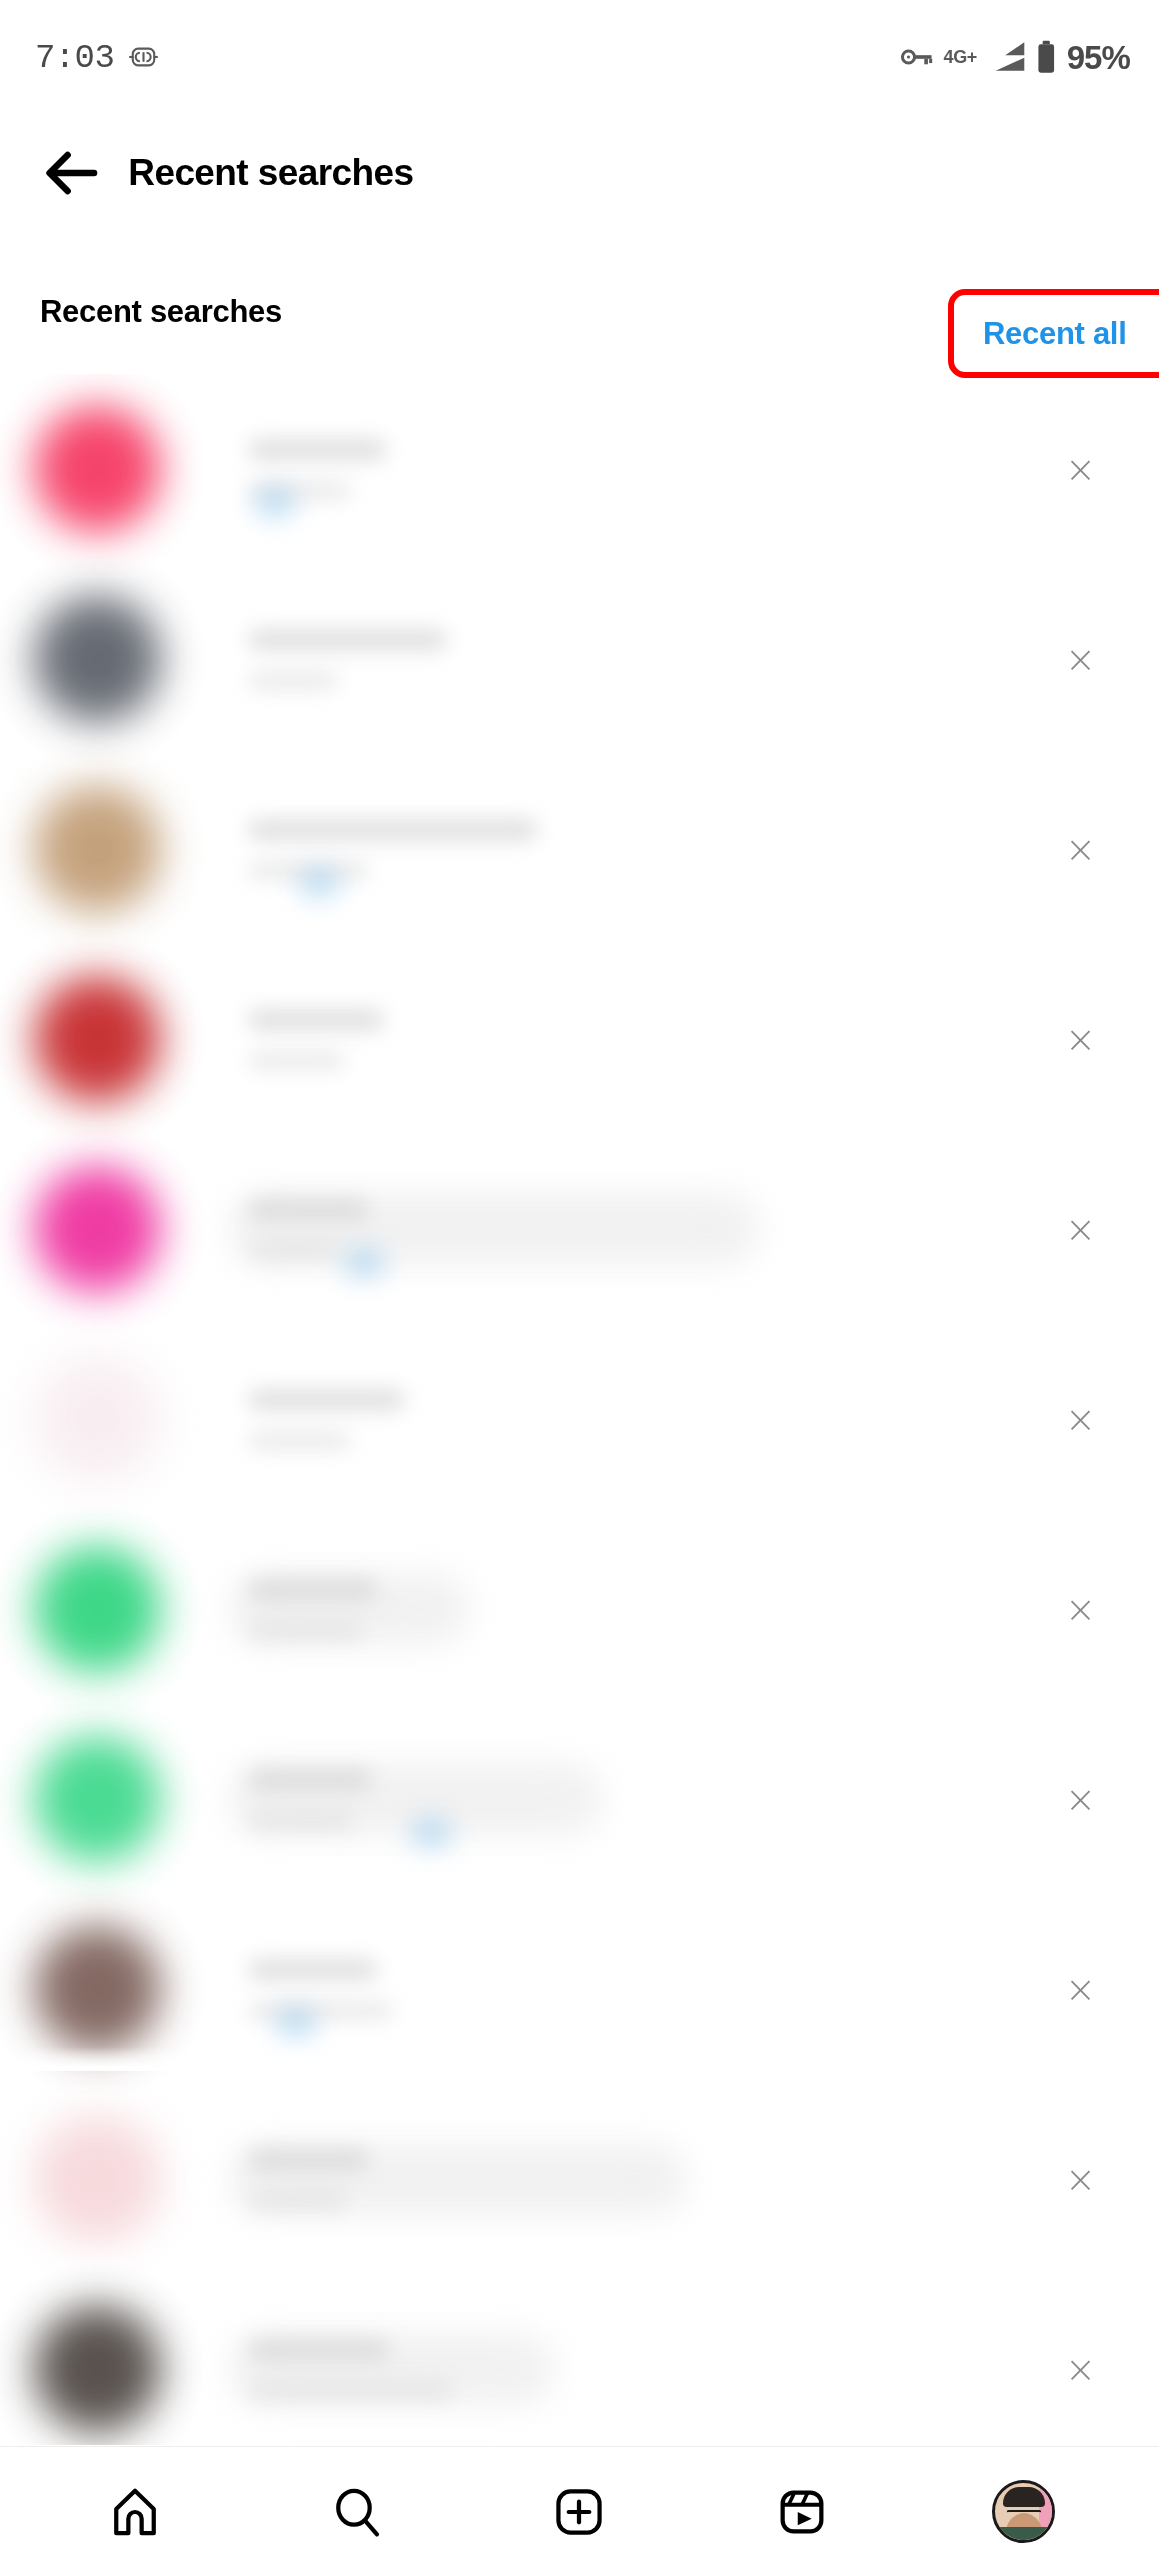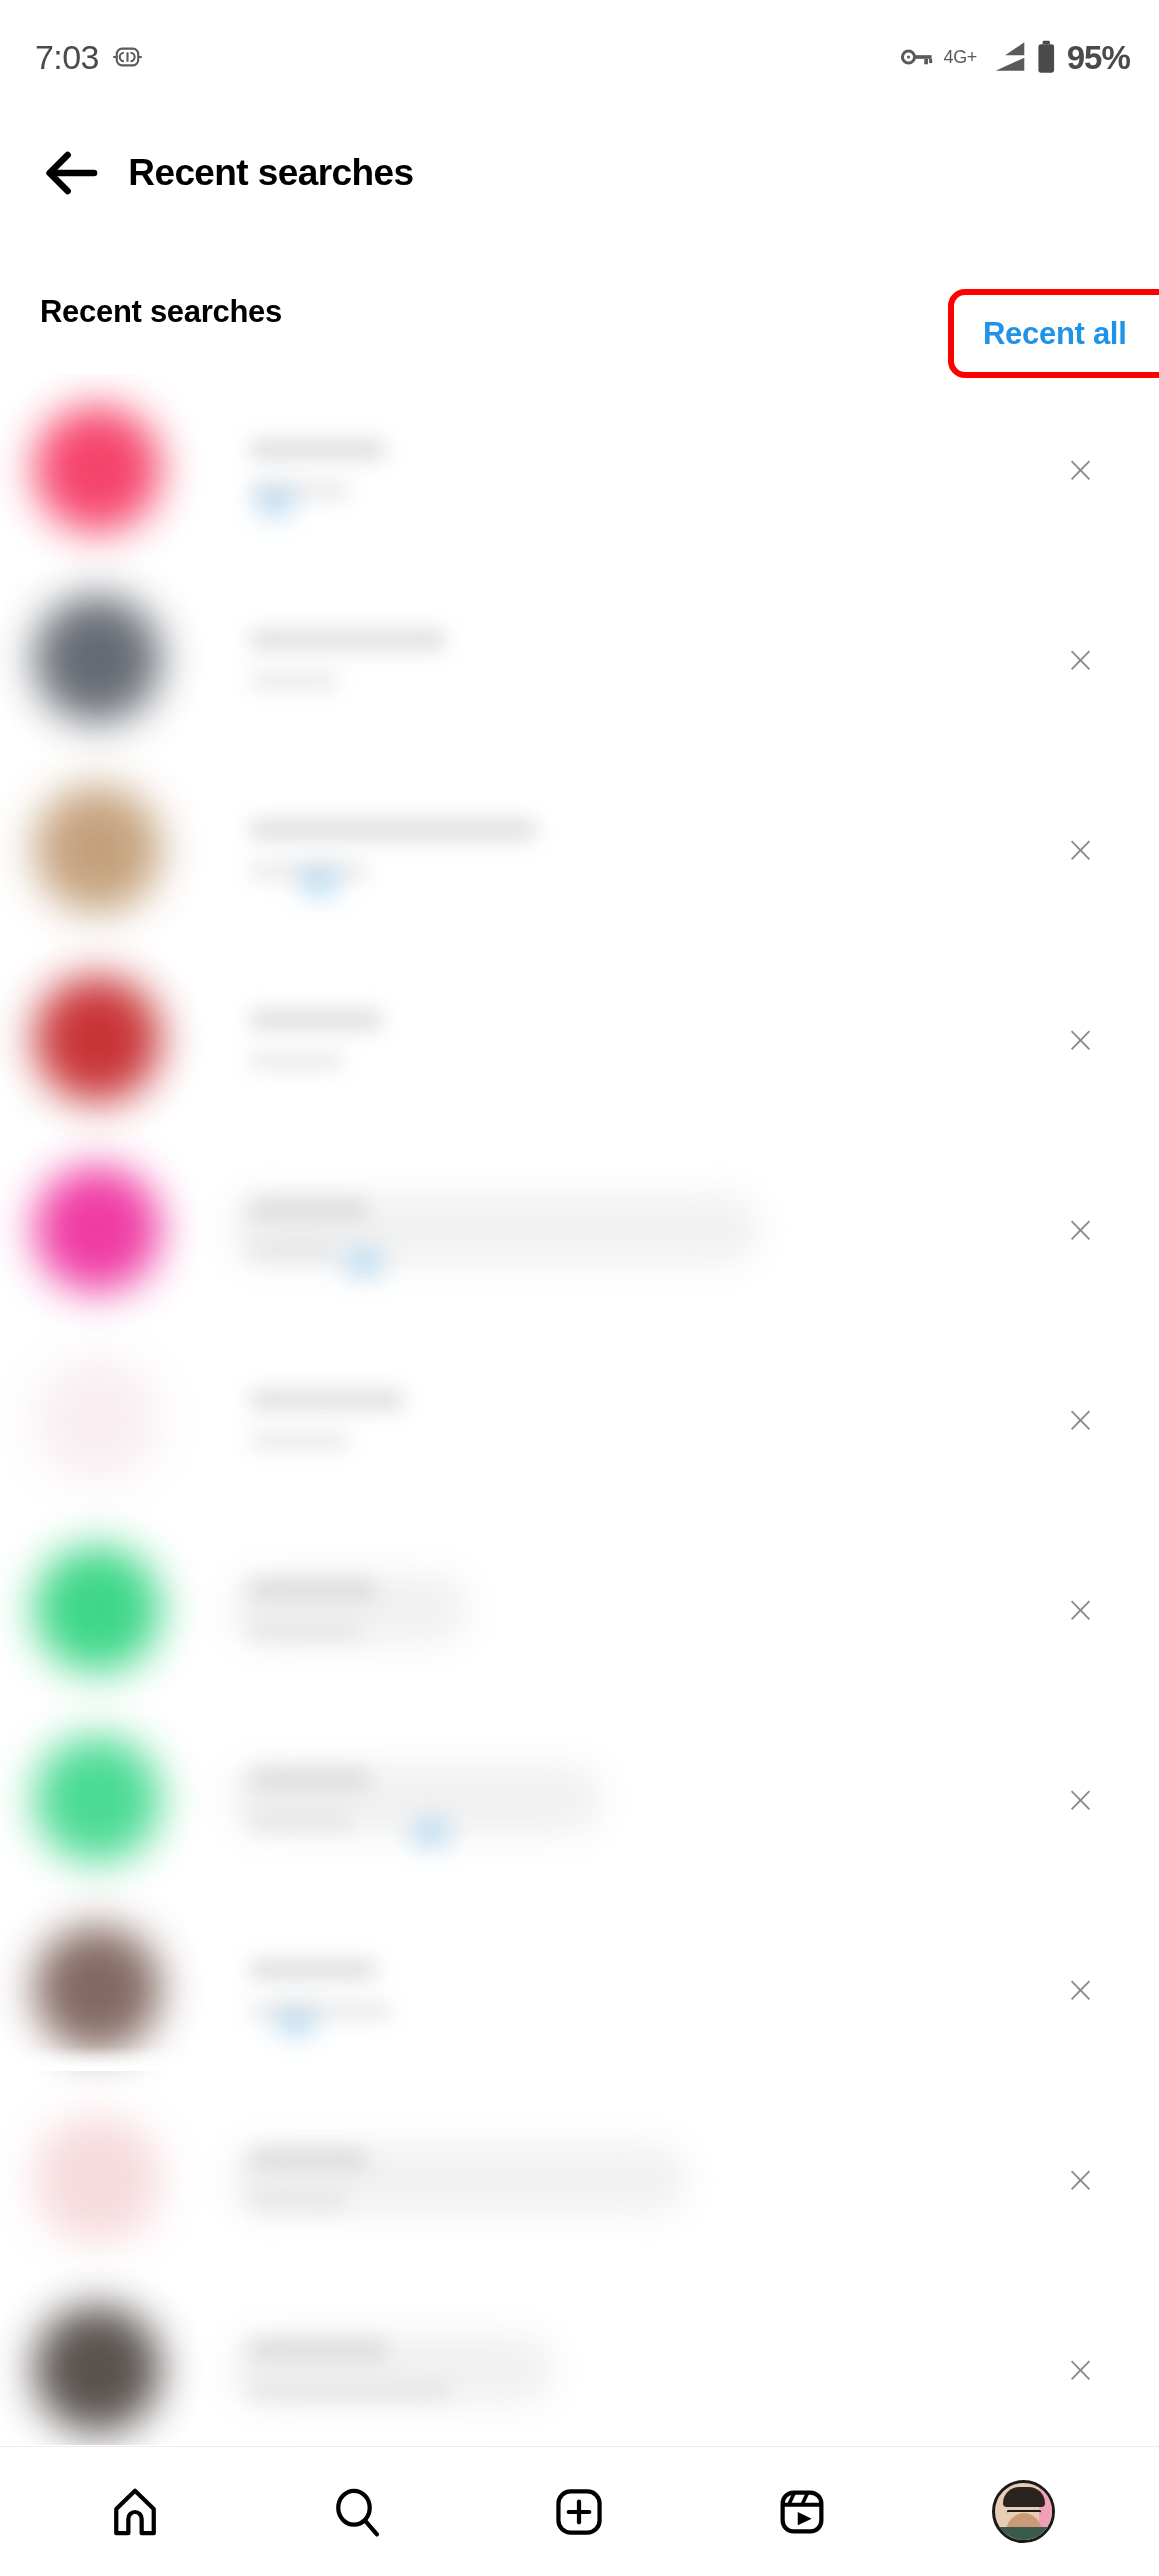--- a/index.html
+++ b/index.html
@@ -11,23 +11,23 @@
   }
   #app { position:relative; width:1159px; height:2576px; background:#fff; }
 
   
   .statusbar {
     position:absolute; top:0; left:0; width:1159px; height:115px;
     display:flex; align-items:center; justify-content:space-between;
     padding:0 29px 0 35px;
   }
   .sb-left { display:flex; align-items:center; gap:13.3px; }
-  .sb-time { font-size:34px; color:#4a4a4a; font-weight:400; letter-spacing:-0.6px; }
+  .sb-time { font-size:34px; color:#4a4a4a; font-weight:400; letter-spacing:-0.6px;font-family:Liberation Mono, monospace; }
   .sb-right { display:flex; align-items:center; gap:9.7px; }
-  .sb-net { font-size:18px; color:#5a5a5a; font-weight:400; letter-spacing:-0.3px; }
+  .sb-net { font-size:18px; color:#5a5a5a; font-weight:700; letter-spacing:-0.3px; }
   .sb-batt-pct { font-size:33px; color:#4a4a4a; font-weight:700; letter-spacing:-0.9px; }
 
   
   .header {
     position:absolute; top:115px; left:0; width:1159px; height:115px;
     display:flex; align-items:center;
   }
   .back-btn { width:91px; height:91px; margin-left:24px;
     display:flex; align-items:center; justify-content:center; }
   .page-title { font-size:37px; font-weight:700; color:#000;

